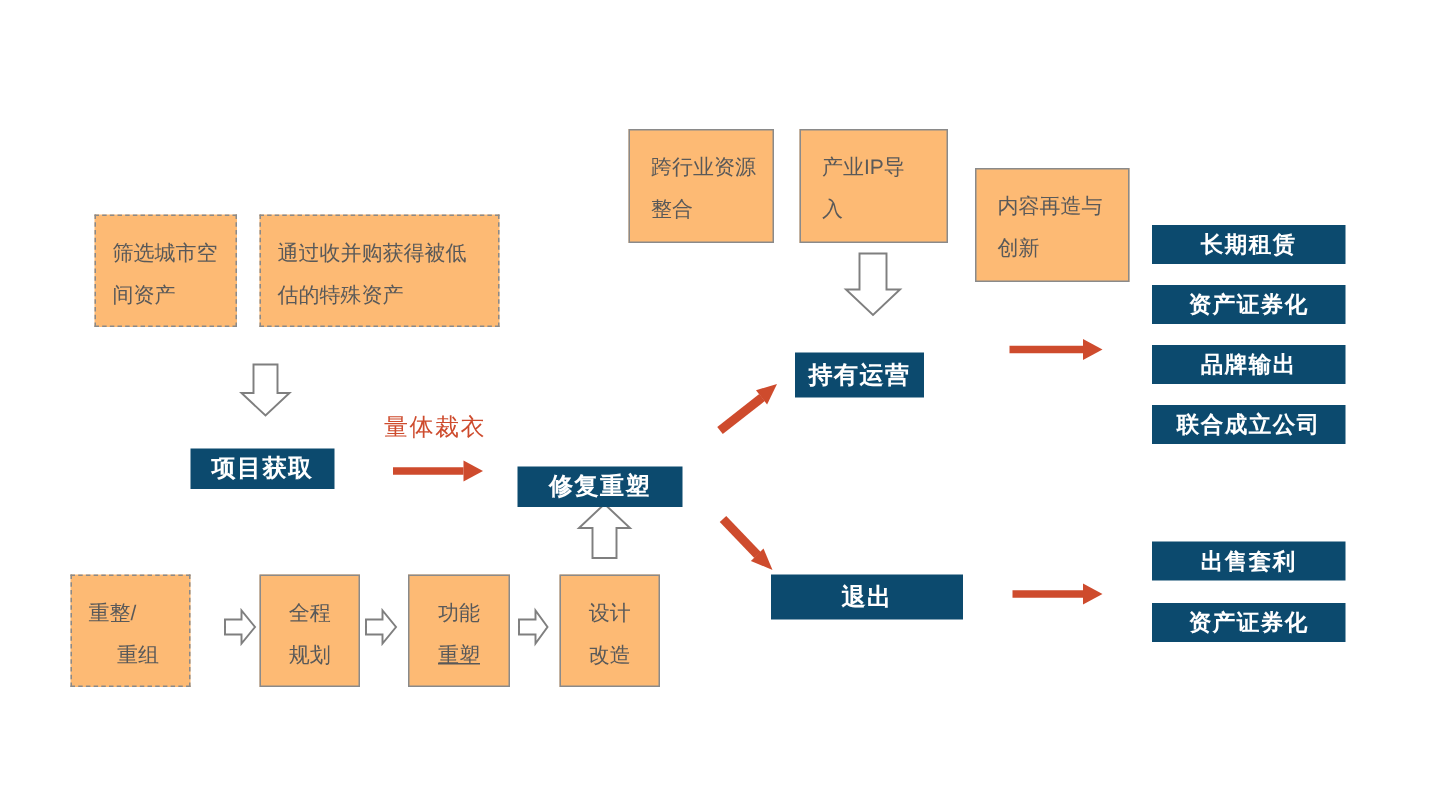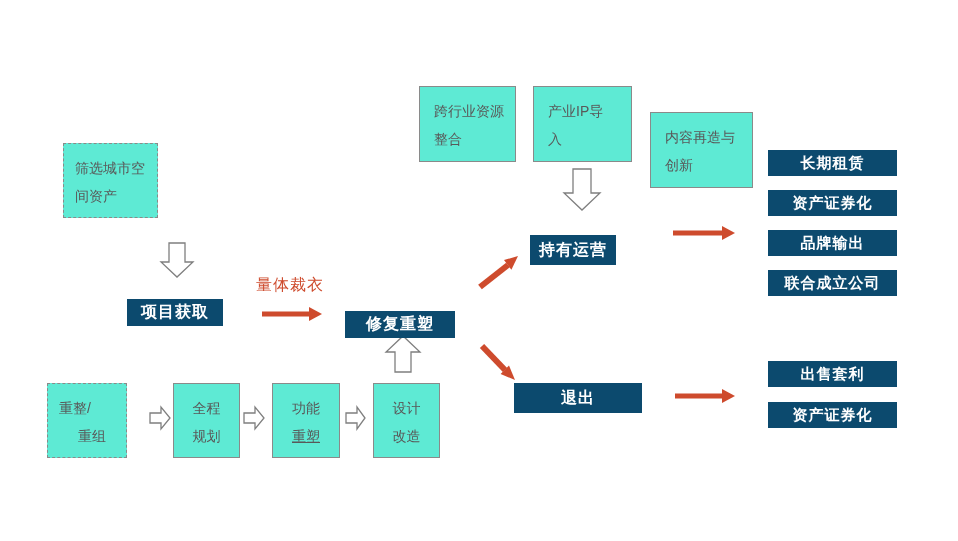--- a/index.html
+++ b/index.html
@@ -4,21 +4,21 @@
 <style>
   html,body{margin:0;padding:0;background:#fff;}
   .canvas{
     position:relative;width:958px;height:541px;background:#fff;overflow:hidden;
     font-family:"Liberation Sans","DejaVu Sans",sans-serif;
   }
   .abs{position:absolute;box-sizing:border-box;}
   
   .gbox{
     border:1px solid #8a8a8a;color:#595959;font-size:14px;line-height:28px;
-    padding:10px 8px 0 11px;background:#5eead4;
+    padding:10px 8px 0 11px;background:#fdba74;
   }
   .gbox.dashed{border-style:dashed;}
   .gbox.center{text-align:center;padding-left:0;padding-right:0;}
   .gbox .u{text-decoration:underline;}
   
   .rbox{
     background:#0c4a6e;color:#fff;font-weight:bold;font-size:16px;
     display:flex;align-items:center;justify-content:center;letter-spacing:1px;
   }
   .rbox.small{font-size:15px;}
@@ -62,20 +62,24 @@
     </g>
     <g>
       <line class="redline" x1="675" y1="396" x2="722" y2="396" stroke-width="5"></line>
       <polygon class="redfill" points="722,389 735,396 722,403"></polygon>
     </g>
   </svg>
 
   <div class="abs gbox dashed" style="left:63px;top:143px;width:95px;height:75px;">
     <div>筛选城市空</div>
     <div>间资产</div>
+  </div>
+  <div class="abs gbox dashed" style="left:173px;top:143px;width:160px;height:75px;">
+    <div>通过收并购获得被低</div>
+    <div>估的特殊资产</div>
   </div>
 
   <div class="abs gbox" style="left:419px;top:86px;width:97px;height:76px;padding-left:14px;">
     <div>跨行业资源</div>
     <div>整合</div>
   </div>
   <div class="abs gbox" style="left:533px;top:86px;width:99px;height:76px;padding-left:14px;">
     <div>产业IP导</div>
     <div>入</div>
   </div>

